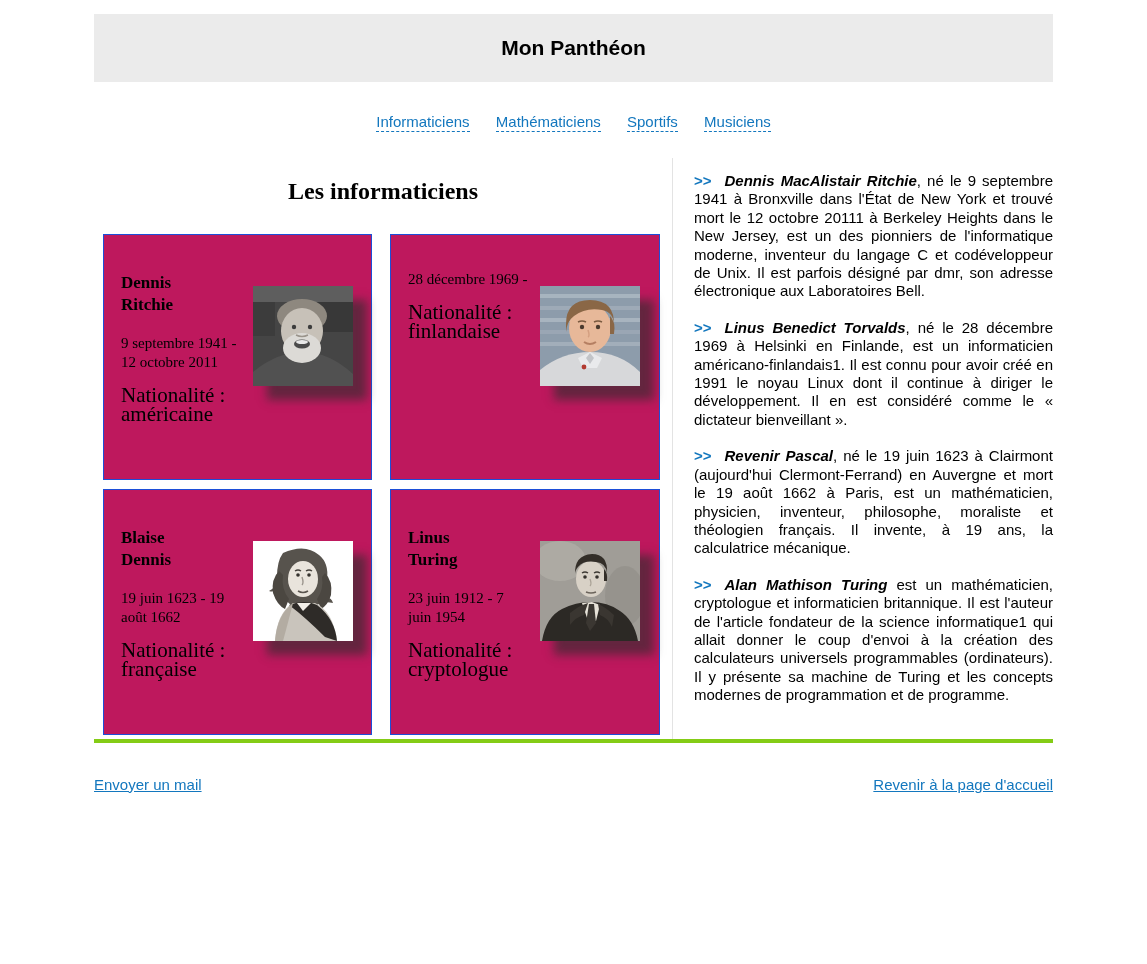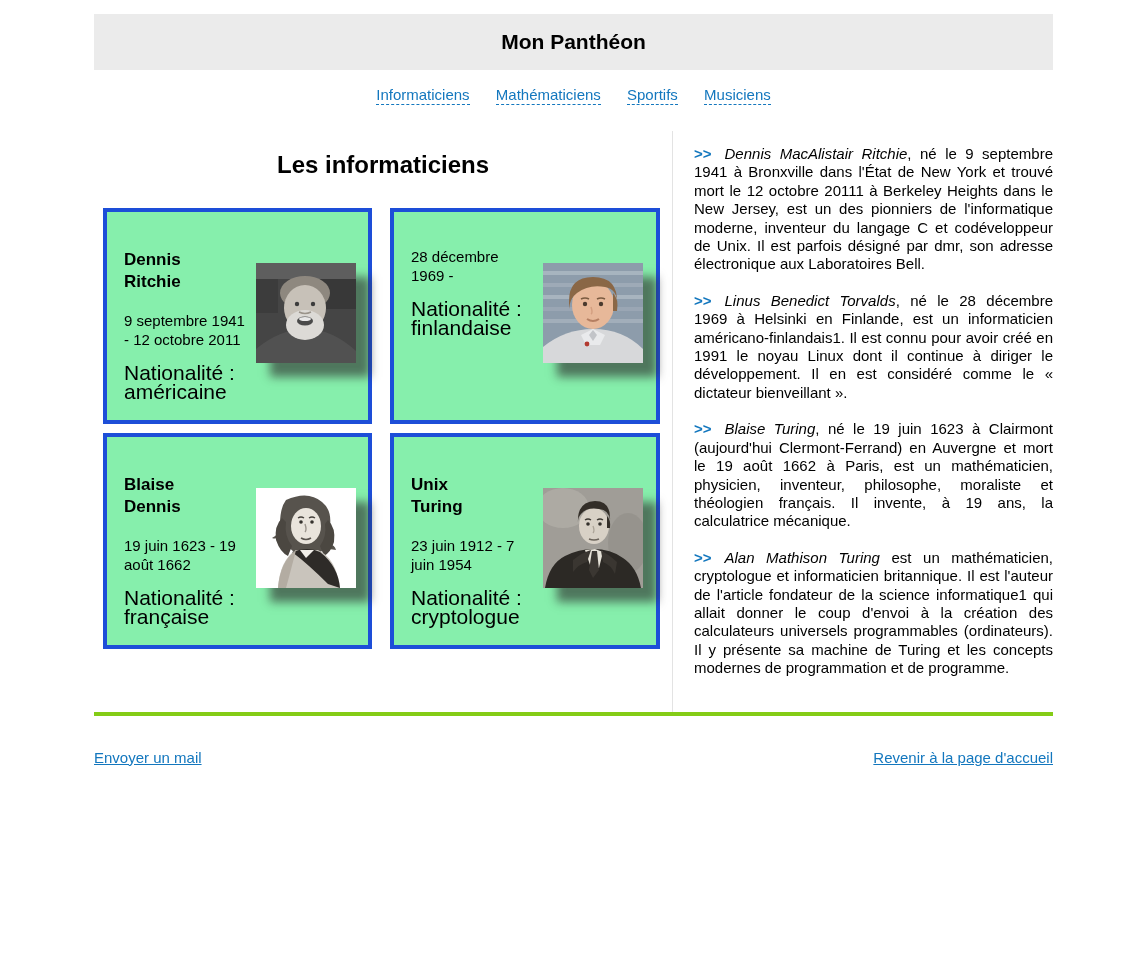--- a/index.html
+++ b/index.html
@@ -11,69 +11,69 @@
   }
   .page {
     width: 959px;
     margin: 0 auto;
     padding-top: 14px;
     min-height: 950px;
   }
   
   .banner {
     background: #ebebeb;
-    height: 56px;
+    height: 68px;
     display: flex;
     align-items: center;
     justify-content: center;
   }
   .banner h1 {
     margin: 0;
     font-size: 21px;
     font-weight: bold;
   }
   
   nav {
-    margin-top: 16px;
+    margin-top: 31px;
     text-align: center;
     font-size: 15px;
   }
   nav a {
     color: #1377be;
     text-decoration: none;
     border-bottom: 1px dashed #1377be;
     margin: 0 11px;
     padding-bottom: 1px;
     cursor: pointer;
   }
   
   .content-row {
     display: flex;
     margin-top: 28px;
     align-items: stretch;
   }
-  main { width: 578px; flex: none; }
+  main { width: 578px; flex: none; font-family: Liberation Serif, serif; }
   .main-heading {
     font-size: 24px;
     font-weight: bold;
     text-align: center;
     margin: 20px 0 29px 0;
   }
   .cards {
     display: grid;
     grid-template-columns: 269px 270px;
     gap: 9px 18px;
     margin-left: 9px;
   }
   .card {
-    border: 4px solid #1d4ed8;
-    height: 216px;
+    border: 1px solid #1d4ed8;
+    height: 246px;
     padding: 17px;
     display: flex;
-    background: #86efac;
+    background: #be185d;
   }
   .card-text { width: 132px; flex: none; }
   .card-name {
     font-size: 17px;
     font-weight: bold;
     line-height: 22px;
     margin-top: 20px;
   }
   .card-name span { display: block; }
   .card-dates {
@@ -107,21 +107,21 @@
     line-height: 18.4px;
     text-align: justify;
     margin: 0 0 18px 0;
   }
   aside p:first-child { margin-top: 14px; }
   .marker {
     color: #1377be;
     font-weight: bold;
     padding-right: 13px;
   }
-  .pname { font-weight: normal; font-style: italic; }
+  .pname { font-weight: bold; font-style: italic; }
   
   footer {
     border-top: 4px solid #84cc16;
     display: flex;
     justify-content: space-between;
     padding-top: 33px;
     font-size: 15px;
   }
   footer a {
     color: #1377be;
@@ -245,21 +245,21 @@
               <path d="M36 64 Q52 76 72 96 L84 100 Q82 78 64 64 Q52 58 36 64 Z" fill="#2e2b28"></path>
               <path d="M40 62 Q36 78 30 100 L22 100 Q24 74 40 62 Z" fill="#b3aca2"></path>
               <path d="M44 62 L50 70 L58 62 Z" fill="#f2efe9"></path>
             </svg>
           </div>
         </div>
 
         <div class="card">
           <div class="card-text">
             <div class="card-name">
-              <span>Unix</span>
+              <span>Linus</span>
               <span>Turing</span>
             </div>
             <div class="card-dates">23 juin 1912 - 7 juin 1954</div>
             <div class="card-nat">
               <span>Nationalité :</span>
               <span>cryptologue</span>
             </div>
           </div>
           <div class="photo-wrap">
             <svg viewBox="0 0 100 100" aria-hidden="true">
@@ -288,21 +288,21 @@
     </main>
 
     <aside>
       <p>
         <span class="marker">&gt;&gt;</span><span class="pname">Dennis MacAlistair Ritchie</span><span>, né le 9 septembre 1941 à Bronxville dans l'État de New York et trouvé mort le 12 octobre 20111 à Berkeley Heights dans le New Jersey, est un des pionniers de l'informatique moderne, inventeur du langage C et codéveloppeur de Unix. Il est parfois désigné par dmr, son adresse électronique aux Laboratoires Bell.</span>
       </p>
       <p>
         <span class="marker">&gt;&gt;</span><span class="pname">Linus Benedict Torvalds</span><span>, né le 28 décembre 1969 à Helsinki en Finlande, est un informaticien américano-finlandais1. Il est connu pour avoir créé en 1991 le noyau Linux dont il continue à diriger le développement. Il en est considéré comme le « dictateur bienveillant ».</span>
       </p>
       <p>
-        <span class="marker">&gt;&gt;</span><span class="pname">Blaise Turing</span><span>, né le 19 juin 1623 à Clairmont (aujourd'hui Clermont-Ferrand) en Auvergne et mort le 19 août 1662 à Paris, est un mathématicien, physicien, inventeur, philosophe, moraliste et théologien français. Il invente, à 19 ans, la calculatrice mécanique.</span>
+        <span class="marker">&gt;&gt;</span><span class="pname">Revenir Pascal</span><span>, né le 19 juin 1623 à Clairmont (aujourd'hui Clermont-Ferrand) en Auvergne et mort le 19 août 1662 à Paris, est un mathématicien, physicien, inventeur, philosophe, moraliste et théologien français. Il invente, à 19 ans, la calculatrice mécanique.</span>
       </p>
       <p>
         <span class="marker">&gt;&gt;</span><span class="pname">Alan Mathison Turing</span><span> est un mathématicien, cryptologue et informaticien britannique. Il est l'auteur de l'article fondateur de la science informatique1 qui allait donner le coup d'envoi à la création des calculateurs universels programmables (ordinateurs). Il y présente sa machine de Turing et les concepts modernes de programmation et de programme.</span>
       </p>
     </aside>
 
   </div>
 
   <footer>
     <a>Envoyer un mail</a>

